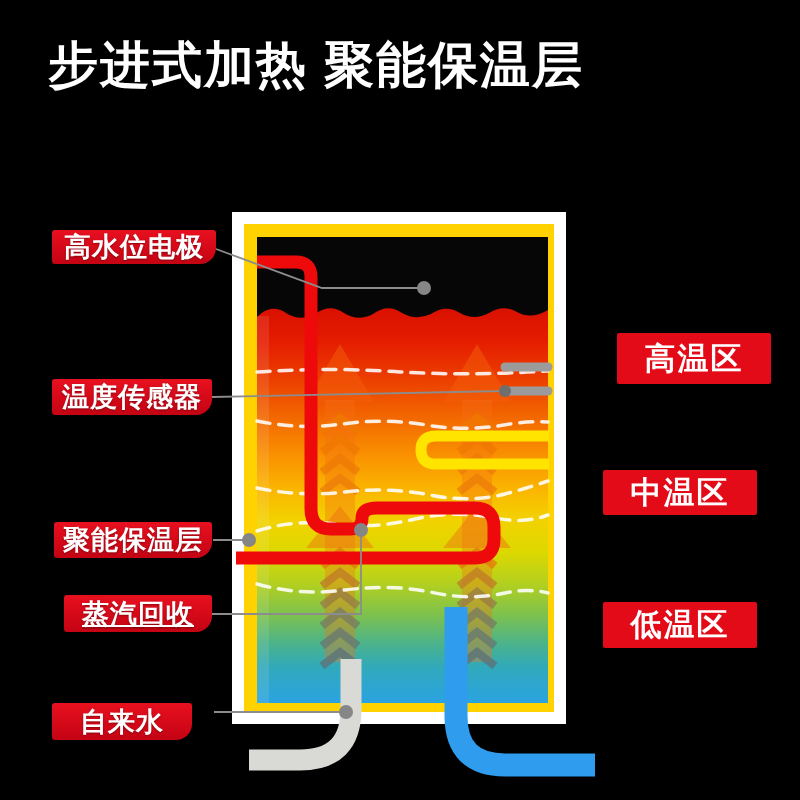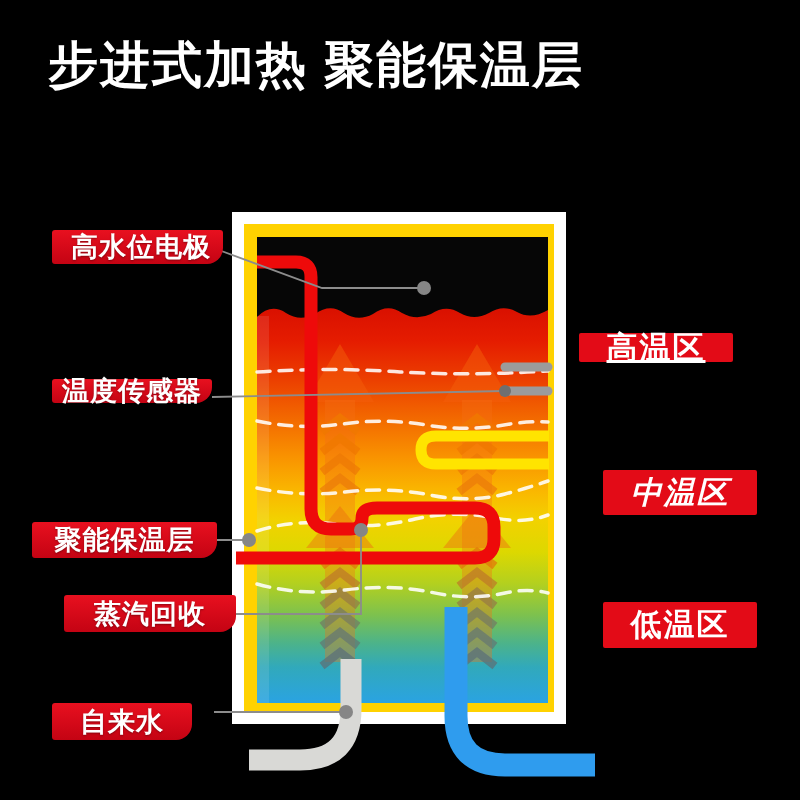--- a/index.html
+++ b/index.html
@@ -133,23 +133,23 @@
     </g>
     <g stroke="none">
       <circle cx="424" cy="288" r="7" fill="#868686"></circle>
       <circle cx="505" cy="391" r="6" fill="#6f6f6f"></circle>
       <circle cx="249" cy="540" r="7" fill="#868686"></circle>
       <circle cx="361" cy="530" r="7" fill="#868686"></circle>
       <circle cx="346" cy="712" r="7" fill="#868686"></circle>
     </g>
   </svg>
 
-  <div class="llabel" style="left:52px;top:230px;width:164px;height:34px;padding-left:7px;">高水位电极</div>
-  <div class="llabel" style="left:52px;top:379px;width:160px;height:24px;">温度传感器</div>
-  <div class="llabel" style="left:32px;top:522px;width:185px;height:36px;">聚能保温层</div>
-  <div class="llabel" style="left:64px;top:595px;width:172px;height:37px;">蒸汽回收</div>
+  <div class="llabel" style="left:52px;top:230px;width:164px;height:34px;">高水位电极</div>
+  <div class="llabel" style="left:52px;top:379px;width:160px;height:36px;">温度传感器</div>
+  <div class="llabel" style="left:54px;top:522px;width:158px;height:36px;">聚能保温层</div>
+  <div class="llabel" style="left:64px;top:595px;width:148px;height:37px;text-decoration:underline;">蒸汽回收</div>
   <div class="llabel" style="left:52px;top:703px;width:140px;height:37px;">自来水</div>
 
-  <div class="rlabel" style="left:579px;top:333px;width:154px;height:29px;text-decoration:underline;">高温区</div>
-  <div class="rlabel" style="left:603px;top:470px;width:154px;height:45px;font-style:italic;">中温区</div>
+  <div class="rlabel" style="left:617px;top:333px;width:154px;height:51px;">高温区</div>
+  <div class="rlabel" style="left:603px;top:470px;width:154px;height:45px;">中温区</div>
   <div class="rlabel" style="left:603px;top:602px;width:154px;height:46px;text-align:center;">低温区</div>
 
 </div>
 
 </body></html>

